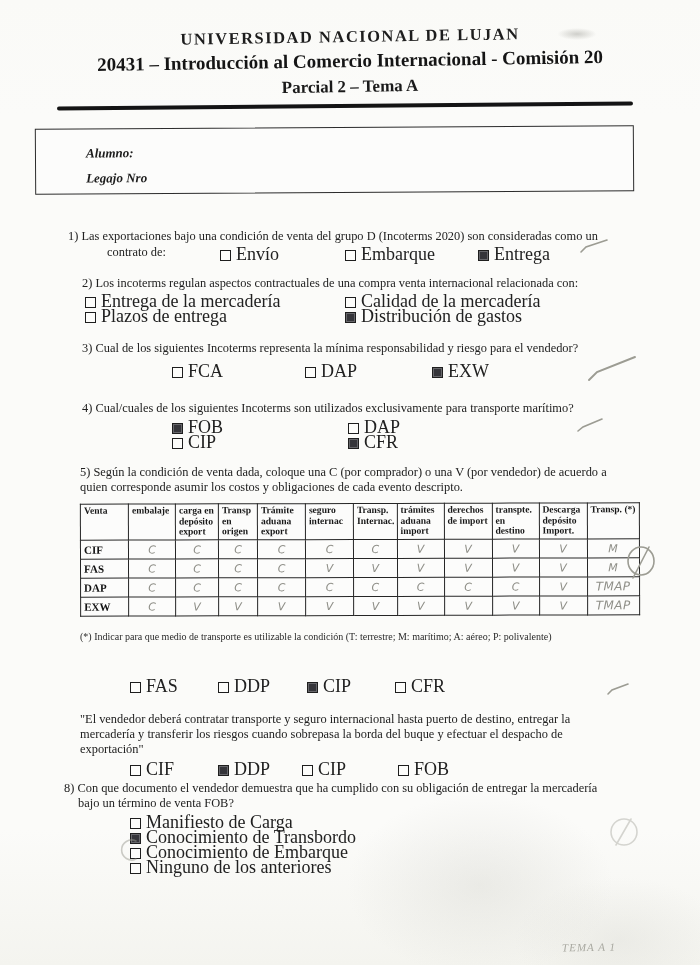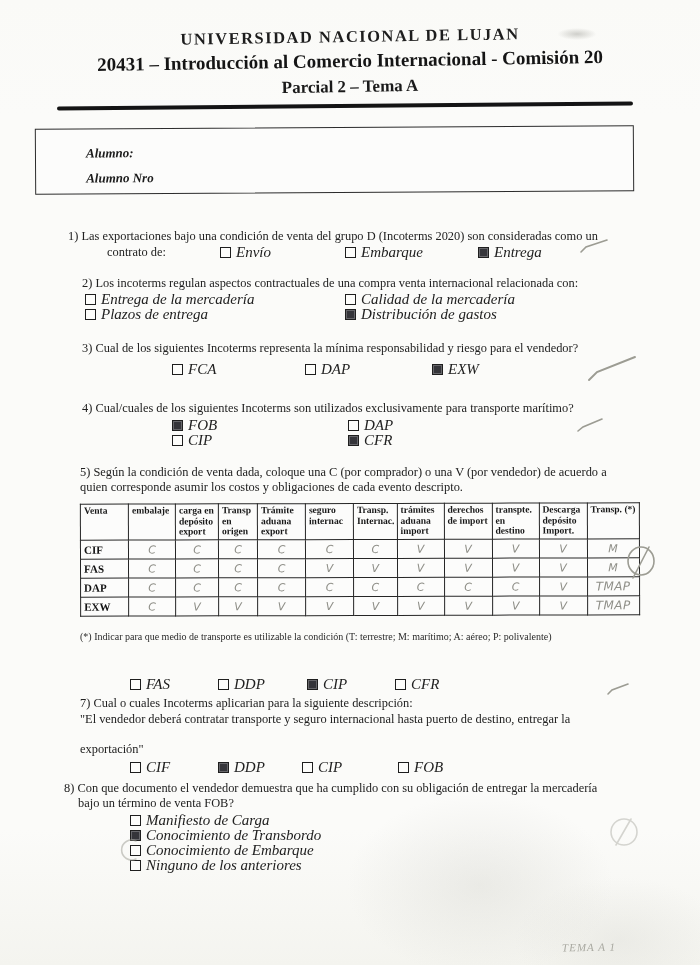--- a/index.html
+++ b/index.html
@@ -14,21 +14,21 @@
   }
   .abs{position:absolute;}
   .hdr{left:0;width:700px;text-align:center;font-weight:bold;transform:rotate(-0.9deg);white-space:nowrap;}
   .hdr1{top:27px;font-size:16.5px;letter-spacing:1.5px;color:#1d1d1d;}
   .hdr2{top:50px;font-size:19px;color:#151515;}
   .hdr3{top:77px;font-size:17px;color:#1a1a1a;}
   .rule{left:57px;top:104px;width:576px;height:4px;background:#141414;transform:rotate(-0.5deg);border-radius:2px;}
   .sbox{left:35px;top:127px;width:597px;height:64px;border:1.4px solid #2c2c2c;transform:rotate(-0.35deg);background:rgba(255,255,255,.4);}
   .sbox .lab{position:absolute;left:50px;font-weight:bold;font-style:italic;font-size:13px;color:#1c1c1c;}
   .t{font-size:12.4px;line-height:15px;color:#212121;white-space:nowrap;}
-  .opt{position:absolute;font-size:15px;white-space:nowrap;color:#212121;font-style:italic;}
+  .opt{position:absolute;font-size:18px;white-space:nowrap;color:#212121;}
   .cb{display:inline-block;width:9px;height:9px;border:1.3px solid #1e1e1e;background:#fdfdfb;vertical-align:-1px;margin-right:5px;}
   .cb.filled{background:#35353a;box-shadow:inset 0 0 0 1px rgba(255,255,255,.25);}
   .pencil path,.pencil ellipse{stroke:#9c9c93;stroke-width:1.6;fill:none;stroke-linecap:round;}
   .faint{opacity:.5;}
   .t5{position:absolute;left:80px;top:503px;border-collapse:collapse;transform:rotate(-0.15deg);background:rgba(255,255,255,.3);}
   .t5 th,.t5 td{border:1.3px solid #262626;}
   .t5 th{font-size:9.6px;font-weight:bold;text-align:left;vertical-align:top;padding:1px 2px 2px 3px;line-height:1.12;color:#181818;}
   .t5 td.name{font-size:11px;font-weight:bold;padding:0 3px;color:#141414;}
   .t5 td.hand{font-family:"DejaVu Sans",sans-serif;font-style:italic;color:#8f8f88;font-size:11px;text-align:center;height:18px;padding:0;}
   .t5 td.small{font-size:12px;letter-spacing:.4px;}
@@ -41,21 +41,21 @@
 
 <div class="page">
 
   <div class="abs hdr hdr1">UNIVERSIDAD NACIONAL DE LUJAN</div>
   <div class="abs hdr hdr2">20431 – Introducción al Comercio Internacional - Comisión 20</div>
   <div class="abs hdr hdr3">Parcial 2 – Tema A</div>
   <div class="abs rule"></div>
 
   <div class="abs sbox">
     <span class="lab" style="top:16px">Alumno:</span>
-    <span class="lab" style="top:41px">Alumno Nro</span>
+    <span class="lab" style="top:41px">Legajo Nro</span>
   </div>
 
   <div class="abs t" style="left:68px;top:229px">1)   Las exportaciones bajo una condición de venta del grupo D (Incoterms 2020) son consideradas como un</div>
   <div class="abs t" style="left:107px;top:245px">contrato de:</div>
   <span class="opt" style="left:220px;top:244px"><span class="cb"></span><span>Envío</span></span>
   <span class="opt" style="left:345px;top:244px"><span class="cb"></span><span>Embarque</span></span>
   <span class="opt" style="left:478px;top:244px"><span class="cb filled"></span><span>Entrega</span></span>
   <svg class="abs pencil" style="left:578px;top:237px" width="32" height="18" viewBox="0 0 32 18">
       <path d="M3 15 L8 10 L29 3"></path>
     </svg>
@@ -182,22 +182,22 @@
   <div class="abs foot" style="left:80px;top:631px">(*) Indicar para que medio de transporte es utilizable la condición (T: terrestre; M: marítimo; A: aéreo; P: polivalente)</div>
 
   <span class="opt" style="left:130px;top:676px"><span class="cb"></span><span>FAS</span></span>
   <span class="opt" style="left:218px;top:676px"><span class="cb"></span><span>DDP</span></span>
   <span class="opt" style="left:307px;top:676px"><span class="cb filled"></span><span>CIP</span></span>
   <span class="opt" style="left:395px;top:676px"><span class="cb"></span><span>CFR</span></span>
   <svg class="abs pencil" style="left:605px;top:681px" width="26" height="16" viewBox="0 0 26 16">
       <path d="M3 13 L7 9 L23 3"></path>
     </svg>
 
-  <div class="abs t" style="left:80px;top:696px">7) Cual o cuales Incoterms aplicarian para la siguiente descripción:</div>
   <div class="abs t" style="left:80px;top:712px">"El vendedor deberá contratar transporte y seguro internacional hasta puerto de destino, entregar la</div>
+  <div class="abs t" style="left:80px;top:727px">mercadería y transferir los riesgos cuando sobrepasa la borda del buque y efectuar el despacho de</div>
   <div class="abs t" style="left:80px;top:742px">exportación"</div>
   <span class="opt" style="left:130px;top:759px"><span class="cb"></span><span>CIF</span></span>
   <span class="opt" style="left:218px;top:759px"><span class="cb filled"></span><span>DDP</span></span>
   <span class="opt" style="left:302px;top:759px"><span class="cb"></span><span>CIP</span></span>
   <span class="opt" style="left:398px;top:759px"><span class="cb"></span><span>FOB</span></span>
 
   <div class="abs t" style="left:64px;top:781px">8) Con que documento el vendedor demuestra que ha cumplido con su obligación de entregar la mercadería</div>
   <div class="abs t" style="left:78px;top:796px">bajo un término de venta FOB?</div>
   <span class="opt" style="left:130px;top:812px"><span class="cb"></span><span>Manifiesto de Carga</span></span>
   <span class="opt" style="left:130px;top:827px"><span class="cb filled"></span><span>Conocimiento de Transbordo</span></span>

